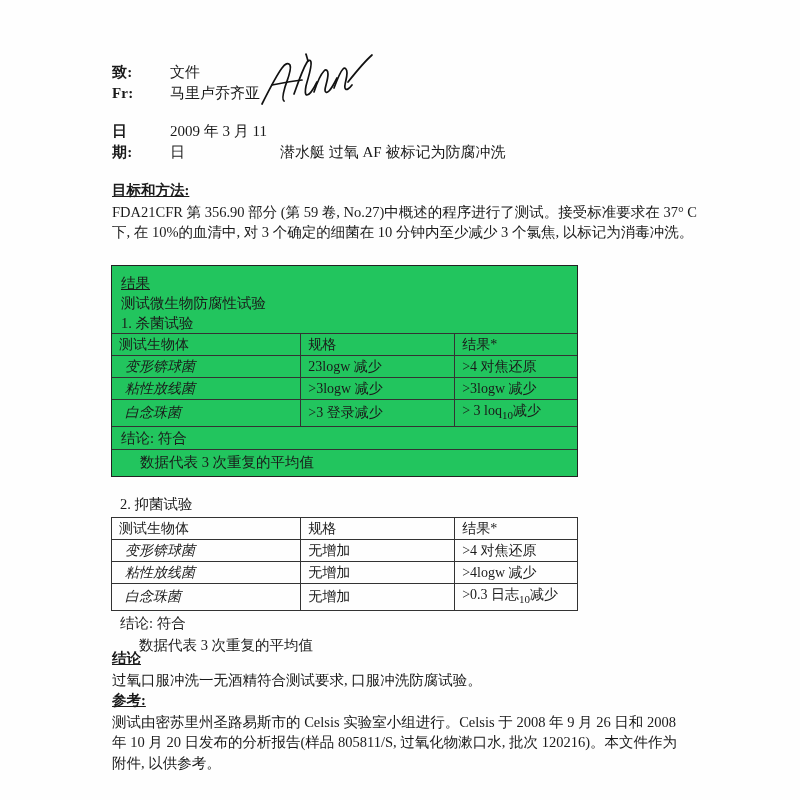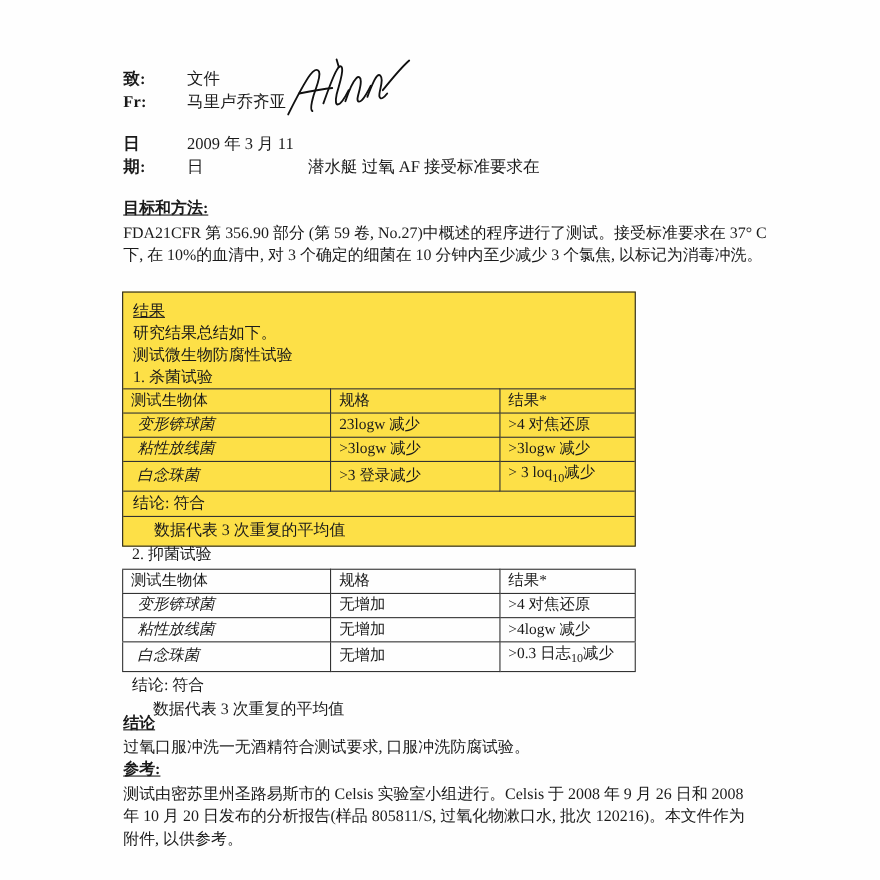--- a/index.html
+++ b/index.html
@@ -85,21 +85,21 @@
 
   
   .results-box {
     position: absolute;
     left: 111px;
     top: 265px;
     width: 467px;
     border: 1.3px solid #222;
     box-sizing: border-box;
     padding: 7px 0 0 0;
-    background: #fde047;
+    background: #22c55e;
     font-family: Liberation Serif, serif;
   }
   .rb-inner { padding: 0 0 0 9px; font-size: 14.5px; line-height: 20px; }
   .rb-line { white-space: pre; }
   .rb-title { text-decoration: underline; }
 
   
   table.assay {
     border-collapse: collapse;
     width: 100%;
@@ -181,21 +181,21 @@
 
     <div class="memo-gap"></div>
 
     <div class="memo-row">
       <span class="memo-label">日</span>
       <span class="memo-value">2009 年 3 月 11</span>
     </div>
     <div class="subject-row">
       <span class="memo-label">期:</span>
       <span class="subject-day">日</span>
-      <span class="subject-text">潜水艇  过氧 AF 接受标准要求在</span>
+      <span class="subject-text">潜水艇  过氧 AF 被标记为防腐冲洗</span>
     </div>
   </div>
 
   <svg class="signature" viewBox="0 0 120 72">
     <g fill="none" stroke="#111" stroke-width="1.7" stroke-linecap="round" stroke-linejoin="round">
       <path d="M4 66 C12 50, 18 38, 24 30 C27 26, 30 24, 32 27 C34 31, 30 40, 27 49 C25 56, 24 62, 26 63"></path>
       <path d="M14 47 C24 45, 34 43, 44 42"></path>
       <path d="M36 56 C40 45, 44 33, 48 26 C50 22, 52 21, 53 24 C54 29, 50 40, 48 48 C47 53, 47 57, 49 57 C52 57, 56 50, 59 44"></path>
       <path d="M56 54 C59 45, 63 36, 66 33 C68 31, 70 32, 70 36 C70 42, 67 49, 67 52 C67 55, 69 55, 71 53 C74 50, 77 44, 79 40"></path>
       <path d="M76 50 C79 42, 82 34, 85 31 C87 29, 89 31, 89 35 C89 41, 86 47, 87 50 C88 53, 91 51, 94 47"></path>
@@ -208,21 +208,20 @@
     <div class="uhead">目标和方法:</div>
     <div class="para">
       <div>FDA21CFR 第 356.90 部分 (第 59 卷, No.27)中概述的程序进行了测试。接受标准要求在 37° C</div>
       <div>下, 在 10%的血清中, 对 3 个确定的细菌在 10 分钟内至少减少 3 个氯焦, 以标记为消毒冲洗。</div>
     </div>
   </div>
 
   <div class="results-box">
     <div class="rb-inner">
       <div class="rb-line rb-title">结果</div>
-      <div class="rb-line">研究结果总结如下。</div>
       <div class="rb-line">测试微生物防腐性试验</div>
       <div class="rb-line">1. 杀菌试验</div>
     </div>
 
     <table class="assay">
       <tbody>
           <tr>
         <th class="col-a">测试生物体</th>
         <th class="col-b">规格</th>
         <th class="col-c">结果*</th>

